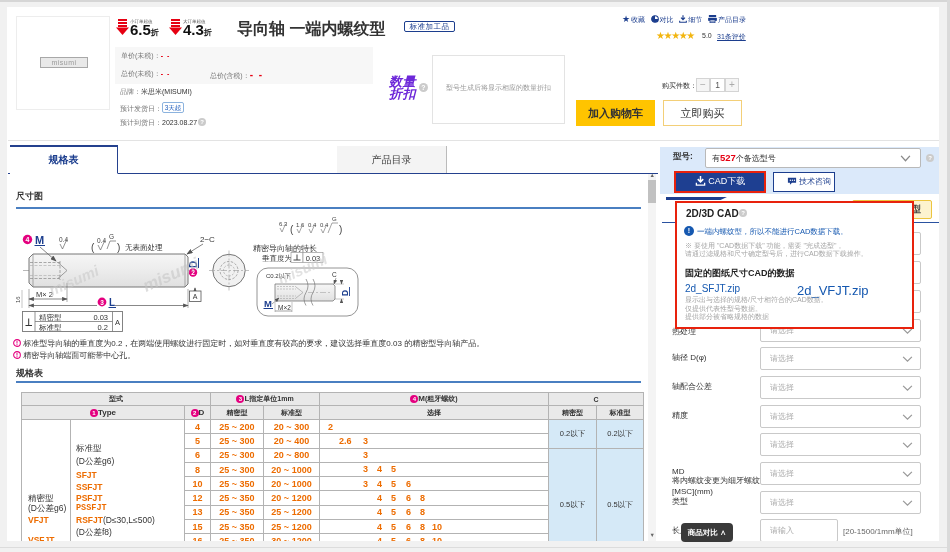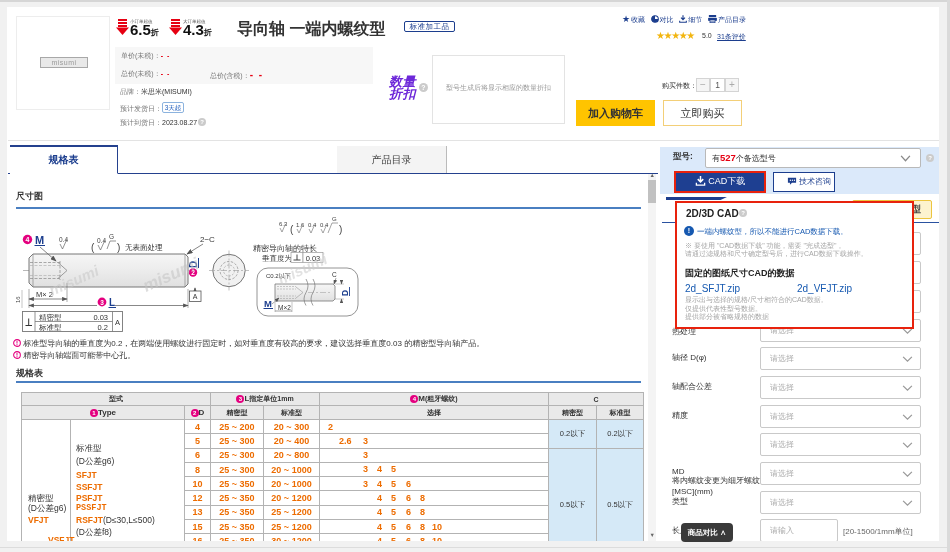--- a/index.html
+++ b/index.html
@@ -406,21 +406,21 @@
             <i style="left:100px;">8</i>
             <i style="left:112px;">10</i>
           </td>
         </tr>
 </tbody>
     </table>
 
 <div class="tt" style="left:7px;top:100.5px;">精密型</div>
 <div class="tt" style="left:7px;top:111px;">(D公差g6)</div>
 <div class="tt o2" style="left:7px;top:122.5px;">VFJT</div>
-<div class="tt o2" style="left:7px;top:143px;margin-left:20px;">VSFJT</div>
+<div class="tt o2" style="left:7px;top:143px;">VSFJT</div>
 <div class="tt" style="left:55px;top:51px;">标准型</div>
 <div class="tt" style="left:55px;top:64px;">(D公差g6)</div>
 <div class="tt o2" style="left:55px;top:77.5px;">SFJT</div>
 <div class="tt o2" style="left:55px;top:89.5px;">SSFJT</div>
 <div class="tt o2" style="left:55px;top:100.5px;">PSFJT</div>
 <div class="tt o2" style="left:55px;top:111px;font-family:Liberation Mono, monospace;">PSSFJT</div>
 <div class="tt o2" style="left:55px;top:122.5px;">RSFJT<span style="color:#333;font-weight:normal;">(D≤30,L≤500)</span></div>
 <div class="tt" style="left:55px;top:134.5px;">(D公差f8)</div>
 </div>
 <style>
@@ -517,19 +517,19 @@
 </style>
 
 <div id="cadpopup" class="abs" style="left:675px;top:201px;width:239px;height:128px;background:#fff;border:2.5px solid #e8220d;z-index:20;">
   <div class="abs" style="left:9px;top:5px;font-size:10px;font-weight:bold;color:#222;">2D/3D CAD</div>
   <div class="qmark" style="left:62px;top:6px;width:8px;height:8px;font-size:6px;line-height:8px;">?</div>
   <div class="abs" style="left:7px;top:23px;width:10px;height:10px;border-radius:50%;background:#1558b0;color:#fff;font-size:7px;font-weight:bold;text-align:center;line-height:10px;">!</div>
   <div class="abs" style="left:20px;top:24px;font-size:7.5px;color:#1558b0;">一端内螺纹型，所以不能进行CAD数据下载。</div>
   <div class="abs" style="left:8px;top:39px;font-size:7px;color:#a5a5a5;line-height:8px;">※ 要使用 "CAD数据下载" 功能，需要 "完成选型" 。<br>请通过滤规格和尺寸确定型号后，进行CAD数据下载操作。</div>
   <div class="abs" style="left:8px;top:64px;font-size:9px;font-weight:bold;color:#222;">固定的图纸尺寸CAD的数据</div>
   <div class="abs" style="left:8px;top:80px;font-size:10px;color:#1558b0;">2d_SFJT.zip</div>
-  <div class="abs" style="left:120px;top:80px;font-size:10px;color:#1558b0;">2d_VFJT.zip</div>
+  <div class="abs" style="left:120px;top:80px;font-size:13px;color:#1558b0;">2d_VFJT.zip</div>
   <div class="abs" style="left:8px;top:93px;font-size:7px;color:#a5a5a5;line-height:8.6px;">显示出与选择的规格/尺寸相符合的CAD数据。<br>仅提供代表性型号数据。<br>提供部分被省略规格的数据</div>
 </div>
 
 <div class="abs" style="left:0px;top:541px;width:950px;height:11px;background:#f1f1f1;"></div>
 <div class="abs" style="left:0px;top:547px;width:950px;height:1px;background:#dcdcdc;"></div>
 <div class="abs" style="left:681px;top:523px;width:52px;height:19px;background:#3a3a3a;border-radius:4px;color:#fff;font-size:7.5px;font-weight:bold;text-align:center;line-height:19px;z-index:30;">商品对比 ∧</div>
 
 </body></html>

